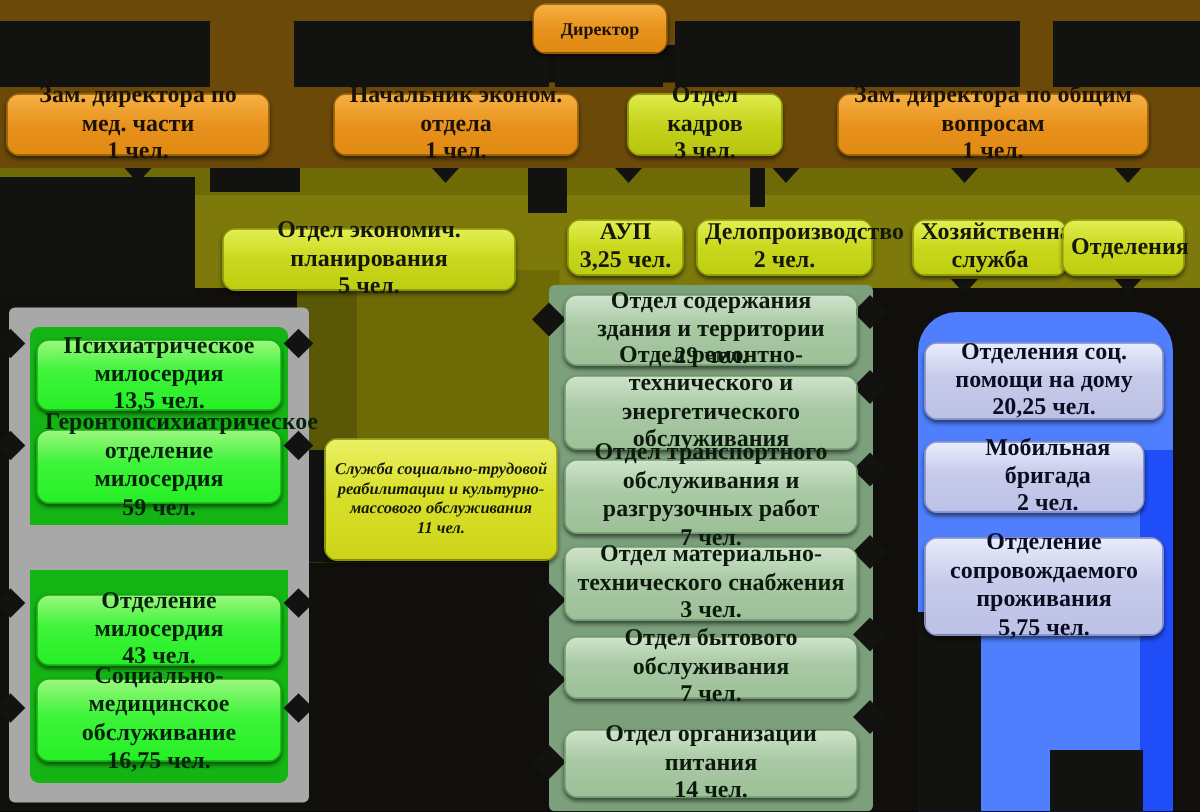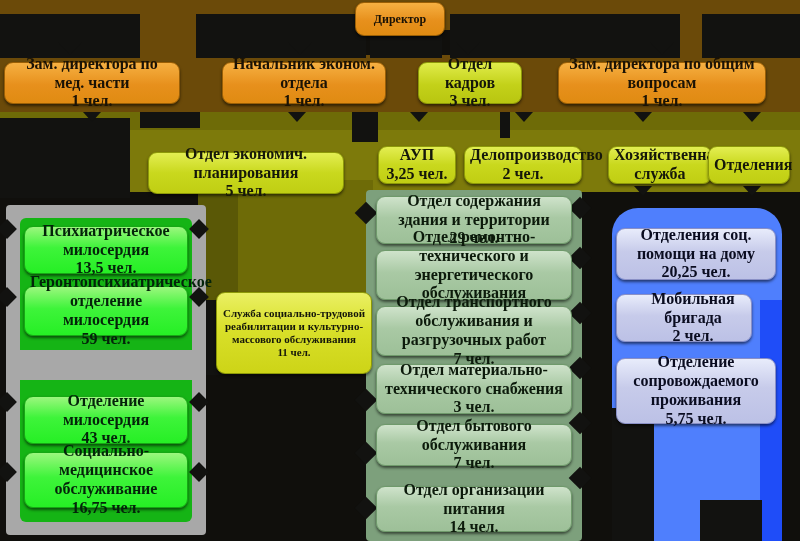--- a/index.html
+++ b/index.html
@@ -61,20 +61,21 @@
   .n-yellow{
     background:linear-gradient(#e3ee52,#c9d81d 50%,#c0ce13);
     border:1px solid #8d9908;
     color:#15170a;
   }
   
   .n-bigyellow{
     background:linear-gradient(#eaf064,#d9e02a 45%,#cdd417);
     border:1px solid #8d9908;
     color:#15170a;
+    font-style:italic;
   }
   
   .n-green{
     background:linear-gradient(#9bf77e,#3ef43a 45%,#26ef25);
     border:1px solid #16a814;
     color:#04230a;
   }
   
   .n-sage{
     background:linear-gradient(#cfe3cb,#a9c9a4 45%,#9dc098);
@@ -260,21 +261,21 @@
   </div>
   <div class="node n-sage f10" style="left:376px;top:486px;width:196px;height:46px;">
     <span class="ln">Отдел организации питания</span>
     <span class="ln">14 чел.</span>
   </div>
 
   <div class="node n-lav f10" style="left:616px;top:228px;width:160px;height:52px;">
     <span class="ln">Отделения соц. помощи на дому</span>
     <span class="ln">20,25 чел.</span>
   </div>
-  <div class="node n-lav f10" style="left:616px;top:294px;width:136px;height:48px;padding-left:23px;">
+  <div class="node n-lav f10" style="left:616px;top:294px;width:147px;height:48px;padding-left:23px;">
     <span class="ln">Мобильная бригада</span>
     <span class="ln">2 чел.</span>
   </div>
   <div class="node n-lav f10" style="left:616px;top:358px;width:160px;height:66px;">
     <span class="ln">Отделение сопровождаемого проживания</span>
     <span class="ln">5,75 чел.</span>
   </div>
 
 </div>
 

